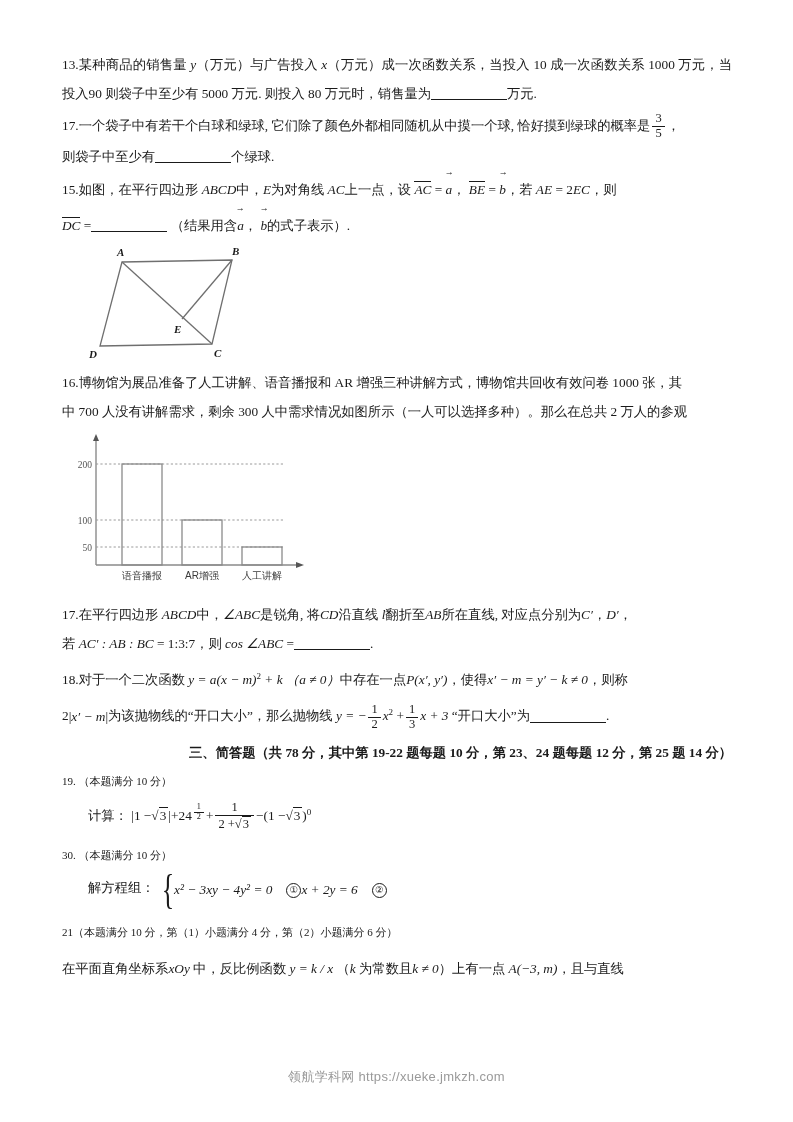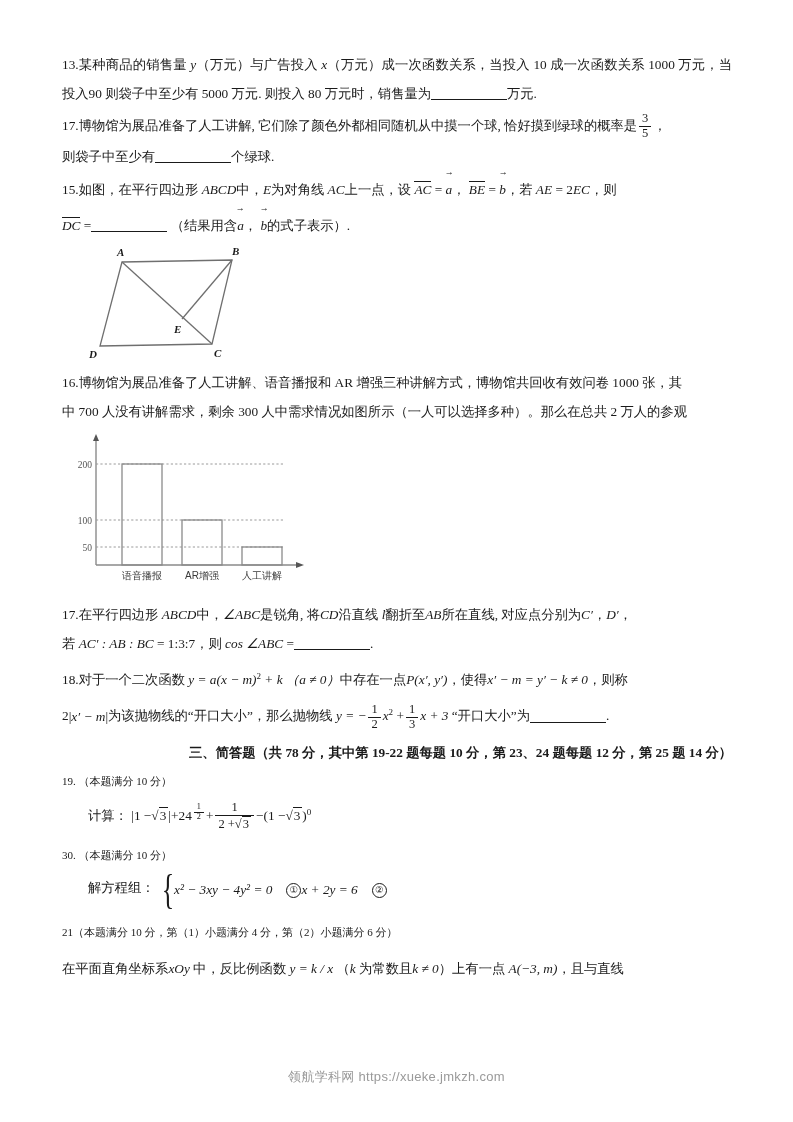--- a/index.html
+++ b/index.html
@@ -184,21 +184,21 @@
     <span class="mn">1000</span>
     <span>万</span><span>元，当投入</span><span class="mn">90</span>
     <span>则袋子中至少有</span>
     <span class="mn">5000</span>
     <span>万元. 则投入</span>
     <span class="mn">80</span>
     <span>万元时，销售量为</span><span class="blank"></span><span>万元.</span>
   </div>
 
   <div class="q" style="line-height:31px;">
-    <span>17.</span><span>博物馆为展品准备了人工讲解, 它们除了颜色外都相同随机从中摸一个球, 恰好摸到绿球的概率是</span><span class="frac">
+    <span>17.</span><span>一个袋子中有若干个白球和绿球, 它们除了颜色外都相同随机从中摸一个球, 恰好摸到绿球的概率是</span><span class="frac">
           <span class="num">3</span>
           <span class="den">5</span>
         </span><span>，</span>
     <span class="q-line"><span>则袋子中至少有</span><span class="blank"></span><span>个绿球.</span></span>
   </div>
 
   <div class="q">
     <span>15.</span><span>如图，在平行四边形</span>
     <span class="mi">ABCD</span><span>中，</span><span class="mi">E</span><span>为对角线</span>
     <span class="mi">AC</span><span>上一点，设</span>

